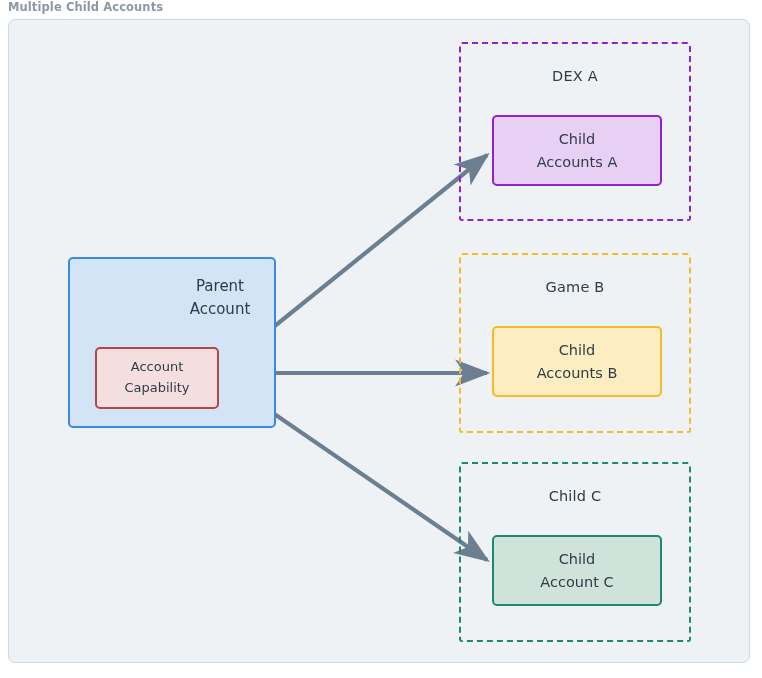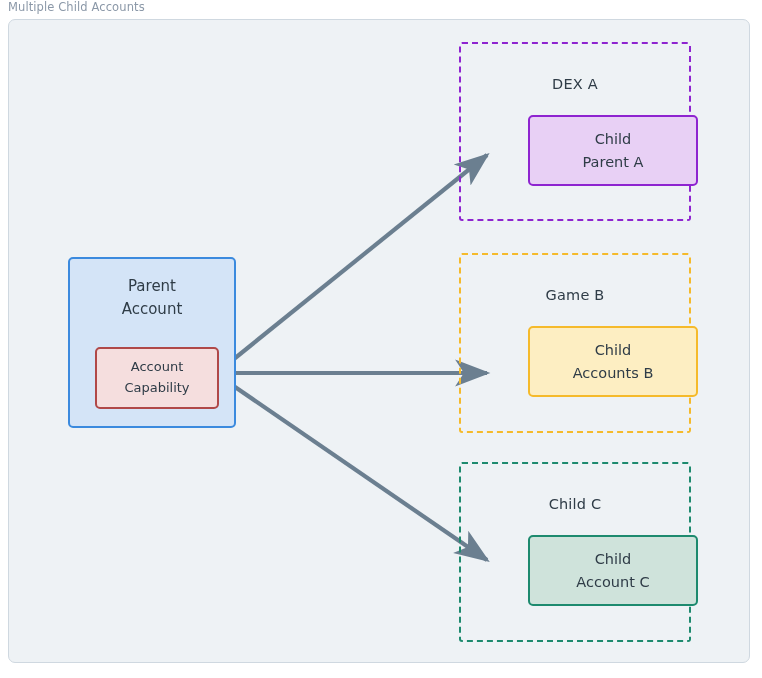--- a/index.html
+++ b/index.html
@@ -21,20 +21,21 @@
     height: 678px;
   }
   .frame-title {
     position: absolute;
     left: 8px;
     top: 0;
     font-size: 11.5px;
     color: #8b98a8;
     letter-spacing: 0.1px;
     white-space: nowrap;
+    font-weight: bold;
   }
   .canvas {
     position: absolute;
     left: 8px;
     top: 19px;
     width: 742px;
     height: 644px;
     background: #eef2f5;
     border: 1.4px solid #cfd8e0;
     border-radius: 7px;
@@ -52,40 +53,39 @@
     box-sizing: border-box;
     border-style: dashed;
     border-width: 2.4px;
     border-radius: 3px;
     background: transparent;
   }
   .group-label {
     position: absolute;
     width: 100%;
     text-align: center;
-    top: 32px;
+    top: 24px;
     font-size: 14.5px;
     color: #2f3c47;
     letter-spacing: 0.2px;
   }
   .node-box {
     position: absolute;
     box-sizing: border-box;
     border-width: 2.2px;
     border-style: solid;
     border-radius: 5px;
     display: flex;
     flex-direction: column;
     align-items: center;
     justify-content: center;
     line-height: 1.55;
     font-size: 14.5px;
     color: #2f3c47;
     text-align: center;
-    margin-left: 36px;
   }
   .node-box .l2 { display: block; }
   .parent-box {
     position: absolute;
     box-sizing: border-box;
     border: 2.2px solid #3b8ade;
     background: #d4e4f7;
     border-radius: 5px;
   }
   .parent-label {
@@ -126,37 +126,37 @@
     <defs>
       <marker id="arrowhead" markerWidth="9" markerHeight="9" refX="7.6" refY="3.6" orient="auto" markerUnits="strokeWidth">
         <path d="M0,0.4 L8.4,3.6 L0,6.8 L2.1,3.6 Z" fill="#6b7f90"></path>
       </marker>
     </defs>
     <line x1="219" y1="371" x2="487" y2="155" stroke="#6b7f90" stroke-width="4.2" marker-end="url(#arrowhead)"></line>
     <line x1="219" y1="373" x2="487" y2="373" stroke="#6b7f90" stroke-width="4.2" marker-end="url(#arrowhead)"></line>
     <line x1="219" y1="376" x2="487" y2="560" stroke="#6b7f90" stroke-width="4.2" marker-end="url(#arrowhead)"></line>
   </svg>
 
-  <div class="parent-box" style="left:68px; top:257px; width:168px; height:171px;">
+  <div class="parent-box" style="left:68px; top:257px; width:208px; height:171px;padding-left:48px;">
     <div class="parent-label">
       <span>Parent</span><br>
       <span>Account</span>
     </div>
     <div class="cap-box" style="left:25px; top:88px; width:124px; height:62px;">
       <span>Account</span>
       <span class="l2">Capability</span>
     </div>
   </div>
 
   <div class="group-box" style="left:459px; top:42px; width:232px; height:179px; border-color:#8e24d0;">
     <div class="group-label">DEX A</div>
   </div>
   <div class="node-box" style="left:492px; top:115px; width:170px; height:71px; background:#e8d0f5; border-color:#8e24d0;">
     <span>Child</span>
-    <span class="l2">Parent A</span>
+    <span class="l2">Accounts A</span>
   </div>
 
   <div class="group-box" style="left:459px; top:253px; width:232px; height:180px; border-color:#f5ba2b;">
     <div class="group-label">Game B</div>
   </div>
   <div class="node-box" style="left:492px; top:326px; width:170px; height:71px; background:#fdeec2; border-color:#f5ba2b;">
     <span>Child</span>
     <span class="l2">Accounts B</span>
   </div>
 

